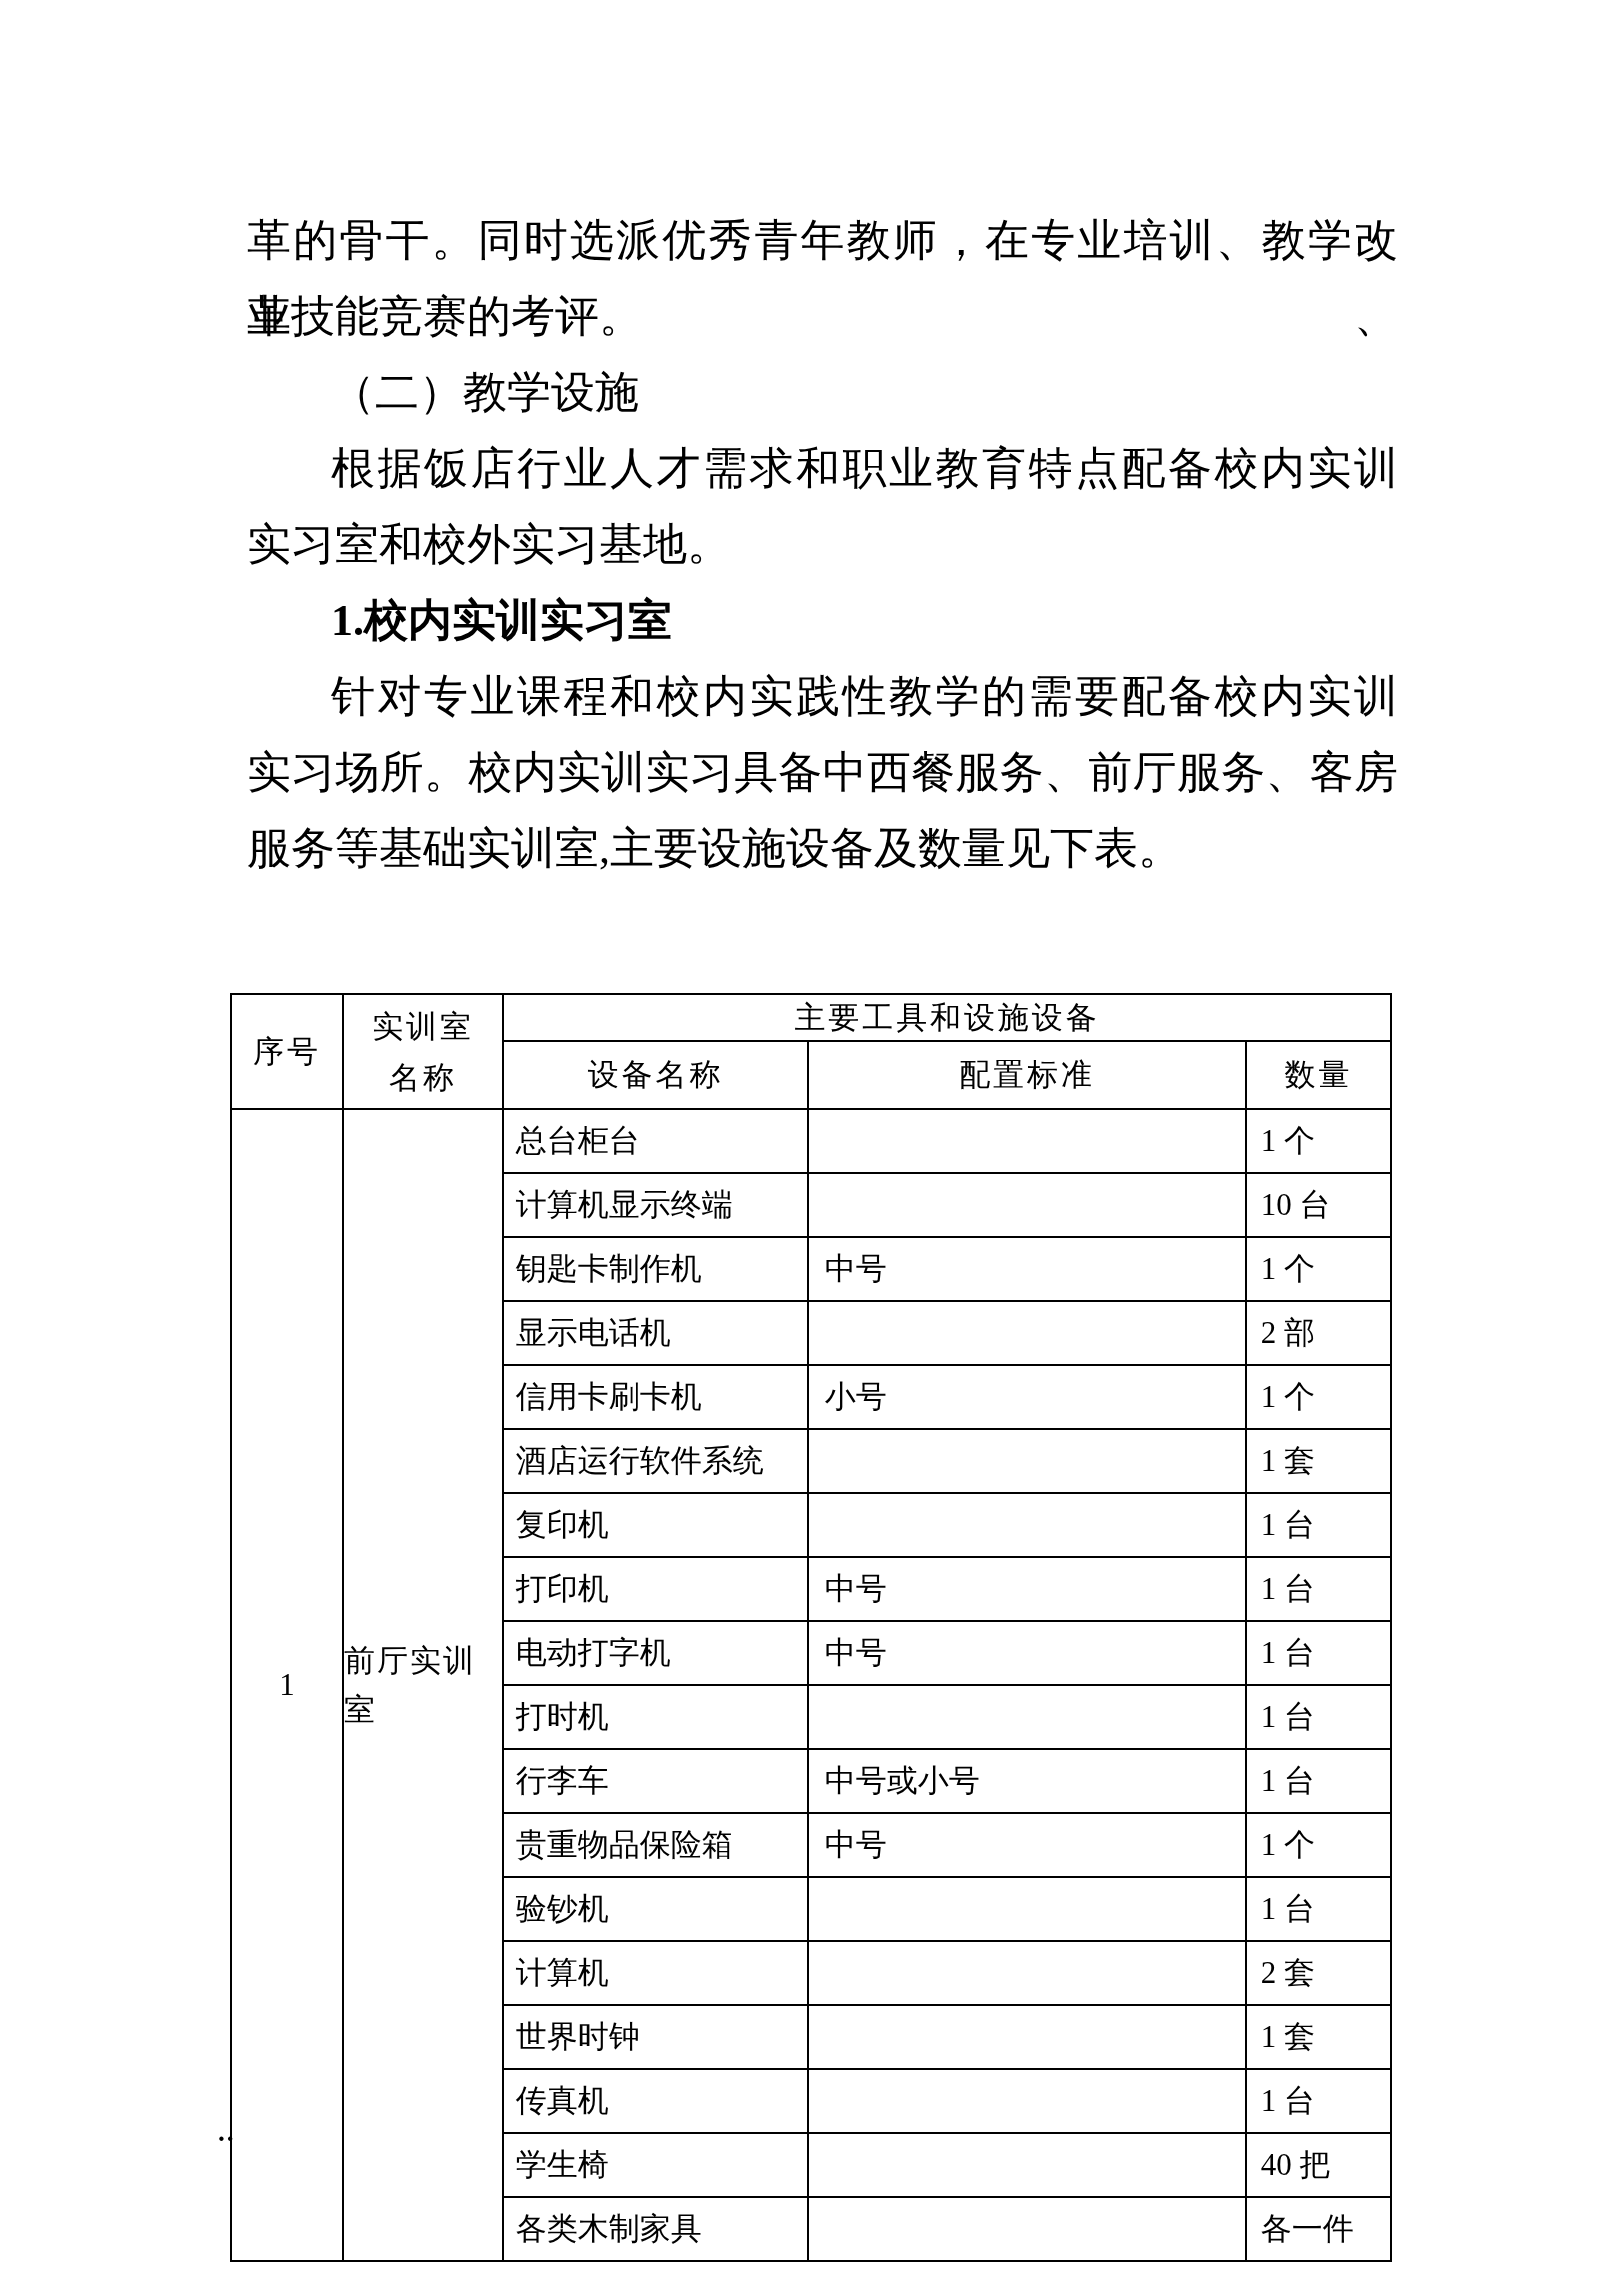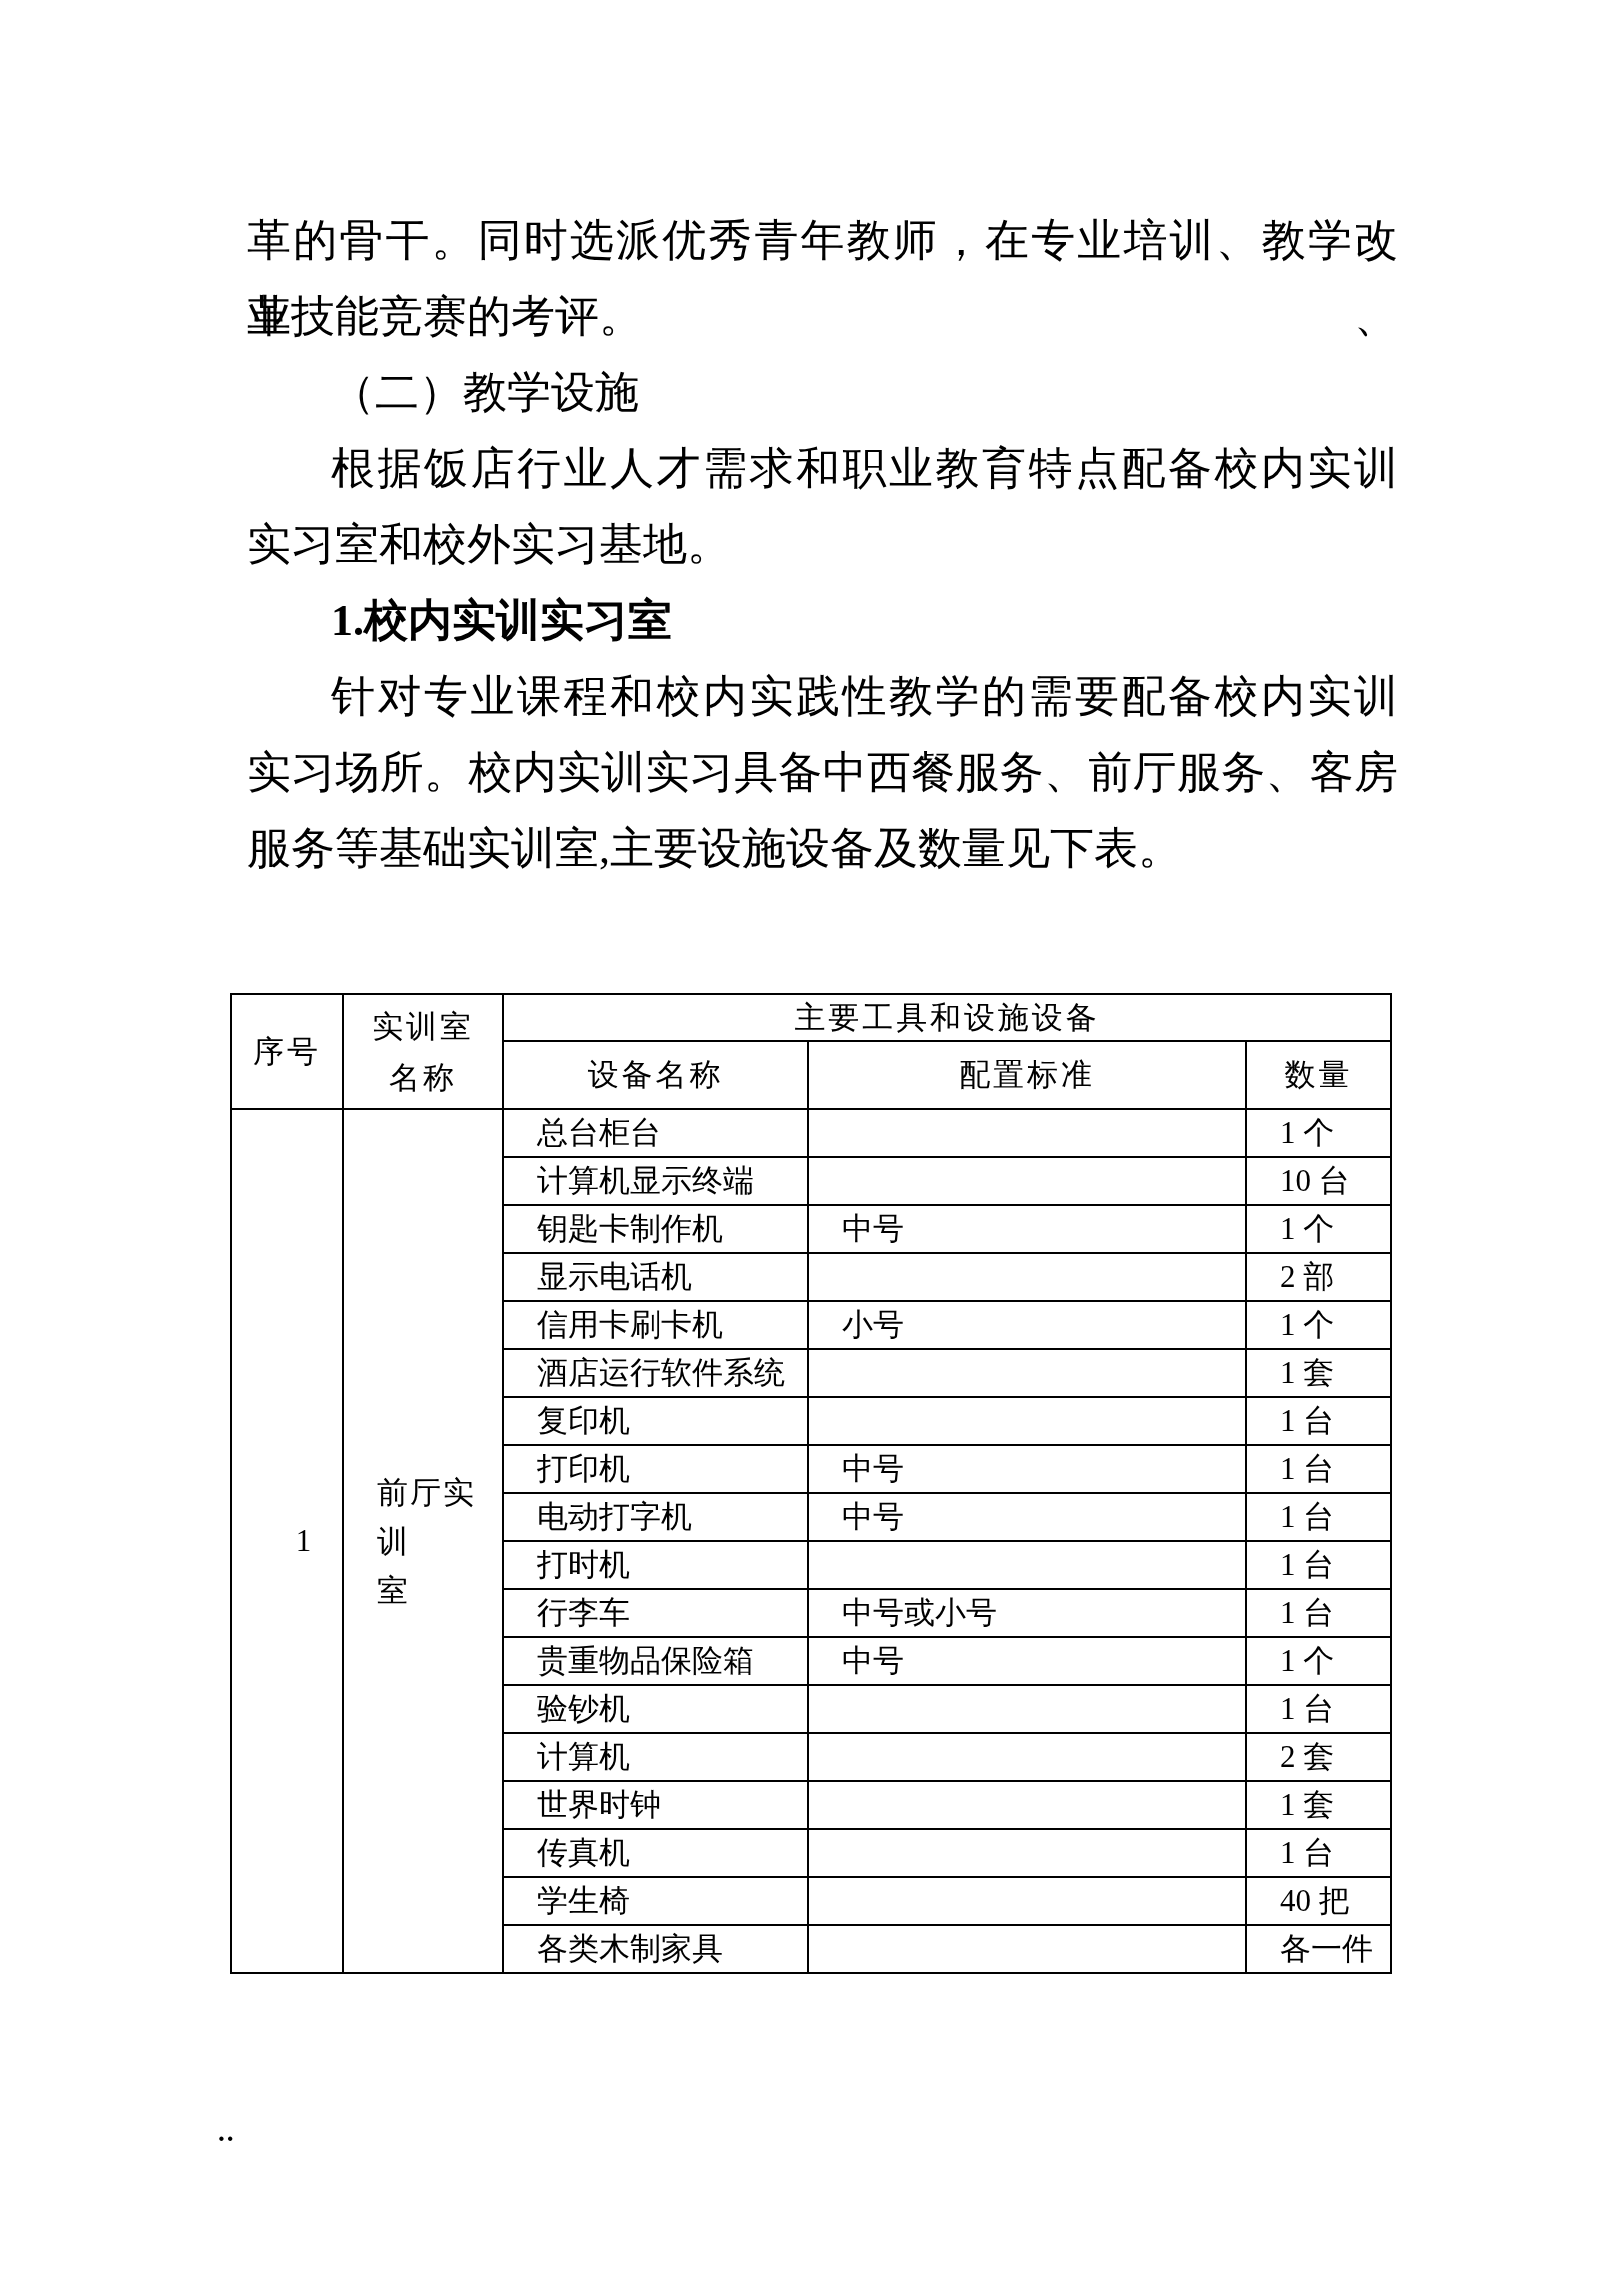--- a/index.html
+++ b/index.html
@@ -49,21 +49,21 @@
     font-weight:normal;
     vertical-align:middle;
     overflow:hidden;
   }
   .doc-table thead th {
     text-align:center;
     letter-spacing:2.9px;
   }
   .row-head-top th { height:47px; }
   .row-head-sub th { height:68px; border-bottom:2.9px solid #000000; }
-  .doc-table tbody td { height:48px;padding-left:33px; }
+  .doc-table tbody td { height:64px; }
   .two-line div { line-height:51px; }
   .c-seq { text-align:center; }
   .c-room { text-align:left; letter-spacing:2px; }
   .c-room div { line-height:49px; }
   .c-device { text-align:left; padding-left:11.8px; }
   .c-spec { text-align:left; padding-left:15.7px; }
   .c-qty { text-align:left; padding-left:13.7px; }
   
   .footer-mark {
     position:absolute;

